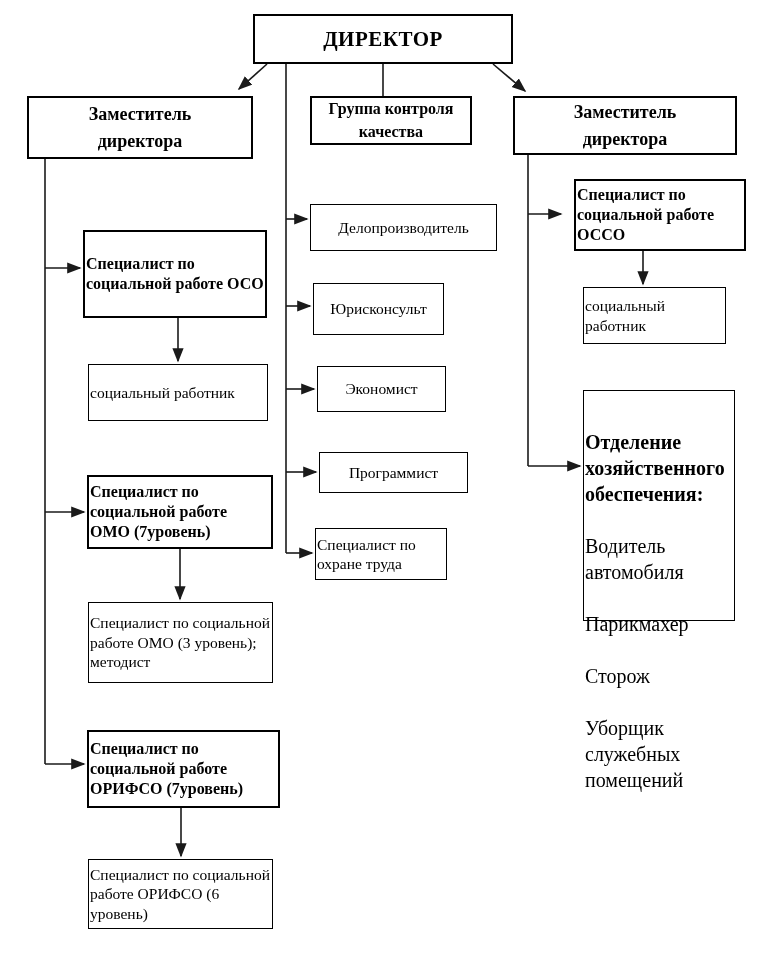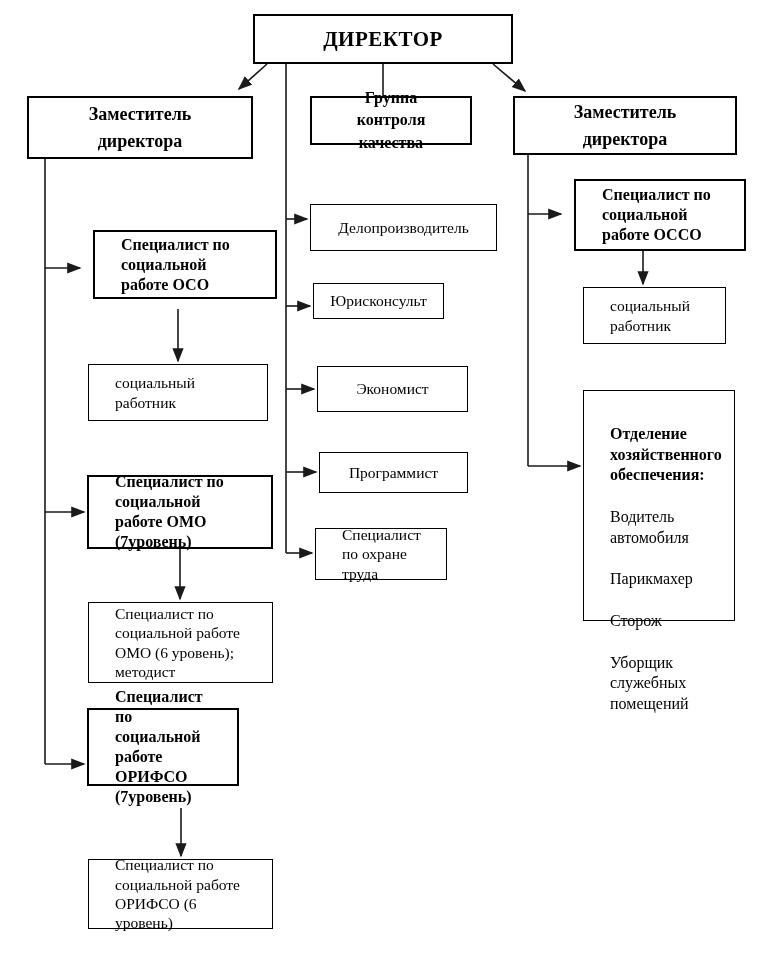--- a/index.html
+++ b/index.html
@@ -6,28 +6,28 @@
   #canvas{
     position:relative;width:770px;height:975px;background:#ffffff;
     font-family:"Liberation Serif","DejaVu Serif",serif;color:#000;
     overflow:hidden;
   }
   #lines{position:absolute;left:0;top:0;width:770px;height:975px;}
   .node{
     position:absolute;box-sizing:border-box;border:1px solid #000;
     background:#fff;display:flex;align-items:center;
     font-size:15.5px;line-height:1.25;white-space:pre-line;
-    padding:2px 26px;text-align:left;
+    padding:2px 1px;text-align:left;
   }
   .node.center{justify-content:center;text-align:center;}
   .node.bold{font-weight:bold;font-size:16px;border-width:2px;}
   .node.title{font-size:21px;letter-spacing:.5px;}
   .node.deputy{font-size:18px;line-height:1.45;}
   .node.group{font-size:16px;line-height:1.4;border-width:2px;}
-  .node.household{align-items:flex-start;padding-top:12px;font-size:16px;line-height:1.3;display:block;}
+  .node.household{align-items:flex-start;padding-top:12px;font-size:20px;line-height:1.3;display:block;}
   .household .hh-title{font-weight:bold;}
 </style>
 </head>
 <body>
 
 <div id="canvas">
 
   <svg id="lines" viewBox="0 0 770 975" xmlns="http://www.w3.org/2000/svg">
     <defs>
       <marker id="ah" markerWidth="10" markerHeight="8" refX="8" refY="3.5" orient="auto">
@@ -67,37 +67,37 @@
 
   <div class="node bold deputy center" style="left:27px;top:96px;width:226px;height:63px;">Заместитель
 директора</div>
 
   <div class="node bold group center" style="left:310px;top:96px;width:162px;height:49px;">Группа контроля
 качества</div>
 
   <div class="node bold deputy center" style="left:513px;top:96px;width:224px;height:59px;">Заместитель
 директора</div>
 
-  <div class="node bold" style="left:93px;top:230px;width:184px;height:69px;">Специалист по социальной работе ОСО</div>
+  <div class="node bold" style="left:83px;top:230px;width:184px;height:88px;">Специалист по социальной работе ОСО</div>
 
   <div class="node" style="left:88px;top:364px;width:180px;height:57px;">социальный работник</div>
 
   <div class="node bold" style="left:87px;top:475px;width:186px;height:74px;">Специалист по социальной работе ОМО (7уровень)</div>
 
-  <div class="node" style="left:88px;top:602px;width:185px;height:81px;">Специалист по социальной работе ОМО (6 уровень); методист</div>
+  <div class="node" style="left:88px;top:602px;width:185px;height:81px;">Специалист по социальной работе ОМО (3 уровень); методист</div>
 
-  <div class="node bold" style="left:87px;top:708px;width:152px;height:78px;">Специалист по социальной работе ОРИФСО (7уровень)</div>
+  <div class="node bold" style="left:87px;top:730px;width:193px;height:78px;">Специалист по социальной работе ОРИФСО (7уровень)</div>
 
   <div class="node" style="left:88px;top:859px;width:185px;height:70px;">Специалист по социальной работе ОРИФСО (6 уровень)</div>
 
   <div class="node center" style="left:310px;top:196px;width:187px;height:47px;margin-top:8px;">Делопроизводитель</div>
 
-  <div class="node center" style="left:313px;top:283px;width:131px;height:36px;">Юрисконсульт</div>
+  <div class="node center" style="left:313px;top:283px;width:131px;height:52px;">Юрисконсульт</div>
 
-  <div class="node center" style="left:317px;top:366px;width:151px;height:46px;">Экономист</div>
+  <div class="node center" style="left:317px;top:366px;width:129px;height:46px;">Экономист</div>
 
   <div class="node center" style="left:319px;top:452px;width:149px;height:41px;">Программист</div>
 
   <div class="node" style="left:315px;top:528px;width:132px;height:52px;">Специалист по охране труда</div>
 
   <div class="node bold" style="left:564px;top:179px;width:172px;height:72px;margin-left:10px;">Специалист по социальной работе ОССО</div>
 
   <div class="node" style="left:583px;top:287px;width:143px;height:57px;">социальный работник</div>
 
   <div class="node household" style="left:583px;top:390px;width:152px;height:231px;">

